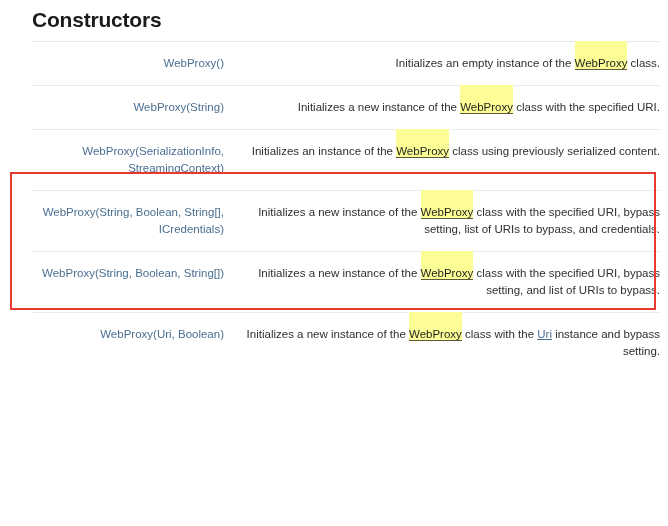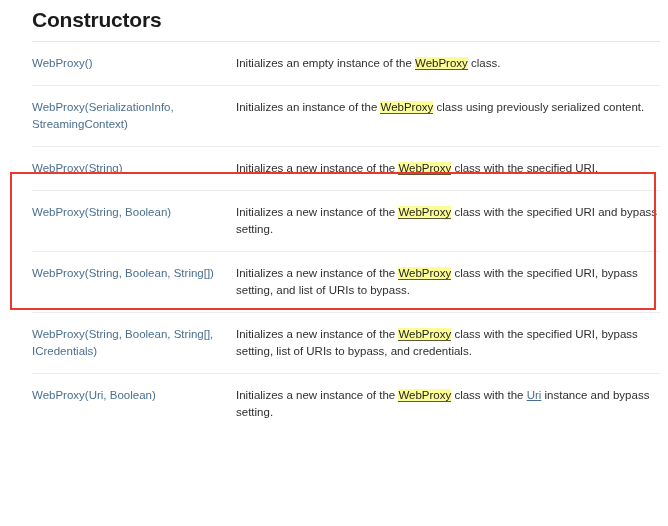--- a/index.html
+++ b/index.html
@@ -45,20 +45,21 @@
   }
   .members-table tbody tr:first-child {
     border-top: 1px solid #e6e6e6;
   }
   .members-table td {
     padding: 13px 0 13px 0;
     vertical-align: top;
     font-size: 11.5px;
     line-height: 17px;
     color: #2b2b2b;
+    text-align: right;
   }
   .col-name {
     width: 192px;
     padding-right: 12px !important;
   }
   .col-desc {
     width: 424px;
   }
 
   .member-link {
@@ -71,21 +72,21 @@
 
   .desc-text {
     color: #2f2f2f;
   }
 
   
   .hl {
     background: #fdfd96;
     color: #1f1f1f;
     border-bottom: 1px solid #5a5a3a;
-    padding: 0 0 0 0;
+    padding: 16px 0 0 0;
   }
   
   .inline-link {
     color: #4a6f91;
     text-decoration: underline;
     cursor: pointer;
   }
 
   
   .annotation-box {
@@ -107,38 +108,34 @@
 
   <h1 class="page-title">Constructors</h1>
 
   <table class="members-table">
     <tbody>
         <tr>
           <td class="col-name"><a class="member-link">WebProxy()</a></td>
           <td class="col-desc"><span class="desc-text">Initializes an empty instance of the <span class="hl">WebProxy</span> class.</span></td>
         </tr>
         <tr>
+          <td class="col-name"><a class="member-link">WebProxy(String)</a></td>
+          <td class="col-desc"><span class="desc-text">Initializes a new instance of the <span class="hl">WebProxy</span> class with the specified URI.</span></td>
+        </tr>
+        <tr>
           <td class="col-name"><a class="member-link">WebProxy(SerializationInfo, StreamingContext)</a></td>
           <td class="col-desc"><span class="desc-text">Initializes an instance of the <span class="hl">WebProxy</span> class using previously serialized content.</span></td>
         </tr>
         <tr>
-          <td class="col-name"><a class="member-link">WebProxy(String)</a></td>
-          <td class="col-desc"><span class="desc-text">Initializes a new instance of the <span class="hl">WebProxy</span> class with the specified URI.</span></td>
-        </tr>
-        <tr>
-          <td class="col-name"><a class="member-link">WebProxy(String, Boolean)</a></td>
-          <td class="col-desc"><span class="desc-text">Initializes a new instance of the <span class="hl">WebProxy</span> class with the specified URI and bypass setting.</span></td>
+          <td class="col-name"><a class="member-link">WebProxy(String, Boolean, String[], ICredentials)</a></td>
+          <td class="col-desc"><span class="desc-text">Initializes a new instance of the <span class="hl">WebProxy</span> class with the specified URI, bypass setting, list of URIs to bypass, and credentials.</span></td>
         </tr>
         <tr>
           <td class="col-name"><a class="member-link">WebProxy(String, Boolean, String[])</a></td>
           <td class="col-desc"><span class="desc-text">Initializes a new instance of the <span class="hl">WebProxy</span> class with the specified URI, bypass setting, and list of URIs to bypass.</span></td>
-        </tr>
-        <tr>
-          <td class="col-name"><a class="member-link">WebProxy(String, Boolean, String[], ICredentials)</a></td>
-          <td class="col-desc"><span class="desc-text">Initializes a new instance of the <span class="hl">WebProxy</span> class with the specified URI, bypass setting, list of URIs to bypass, and credentials.</span></td>
         </tr>
         <tr>
           <td class="col-name"><a class="member-link">WebProxy(Uri, Boolean)</a></td>
           <td class="col-desc"><span class="desc-text">Initializes a new instance of the <span class="hl">WebProxy</span> class with the <a class="inline-link">Uri</a> instance and bypass setting.</span></td>
         </tr>
       </tbody>
   </table>
 
   <div class="annotation-box"></div>
 

